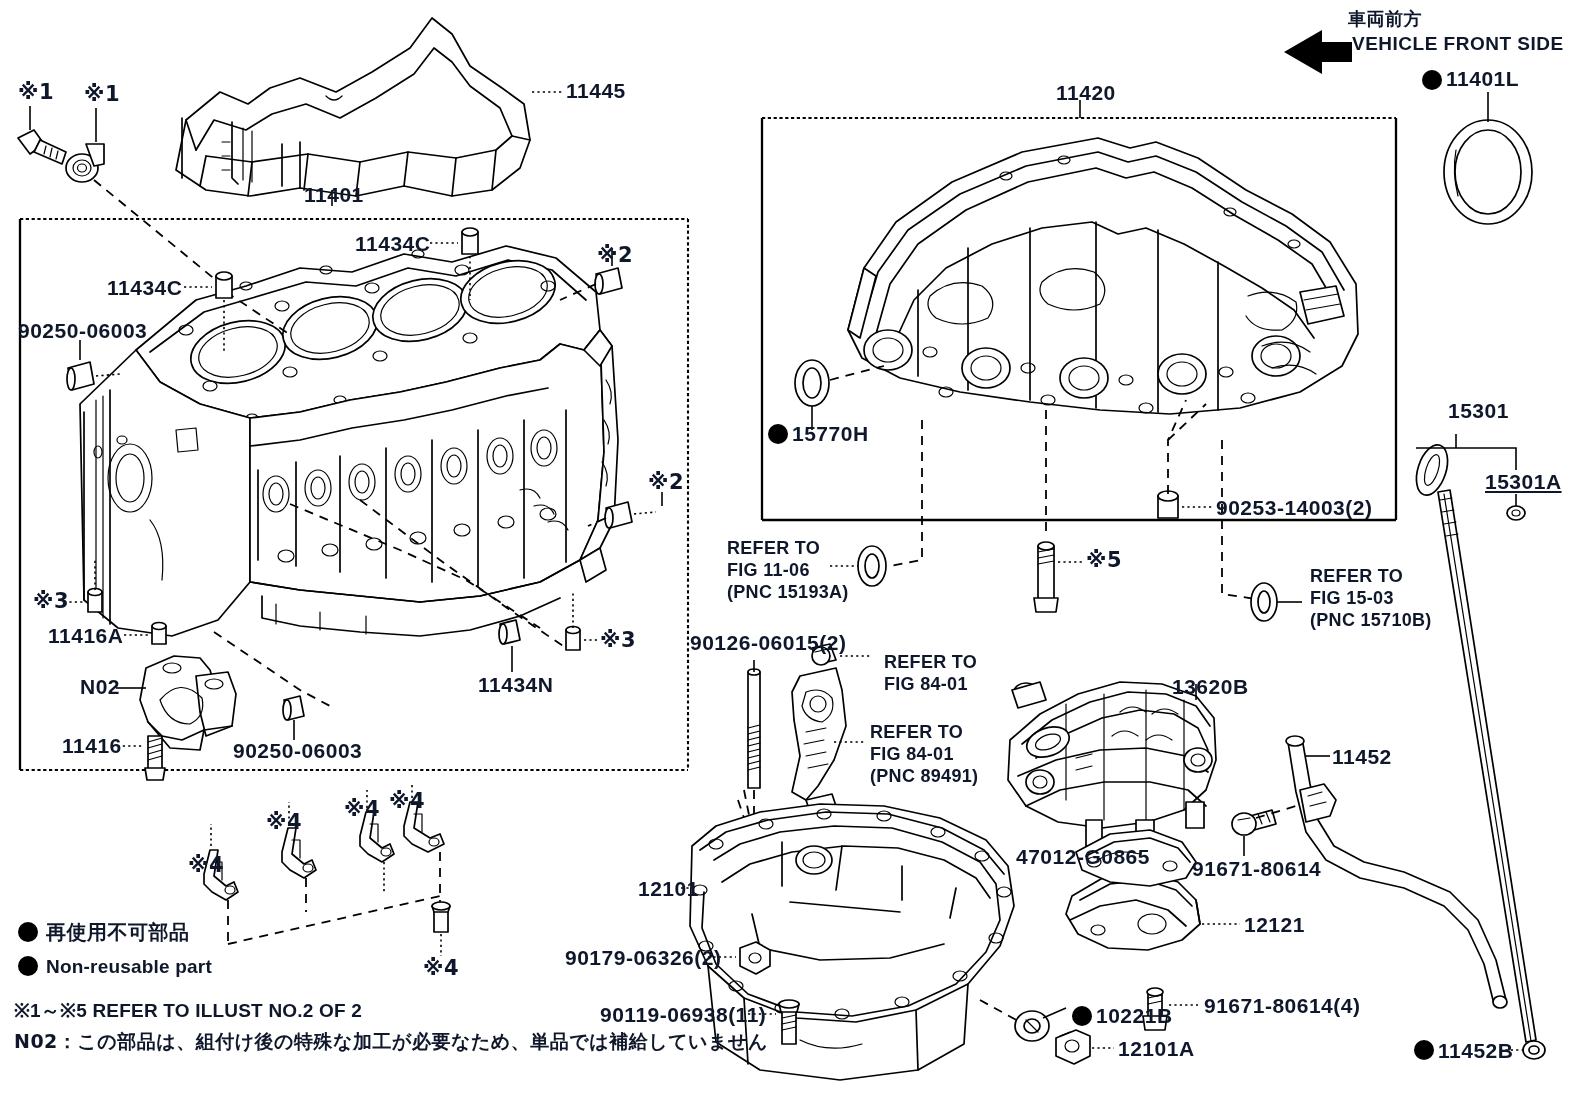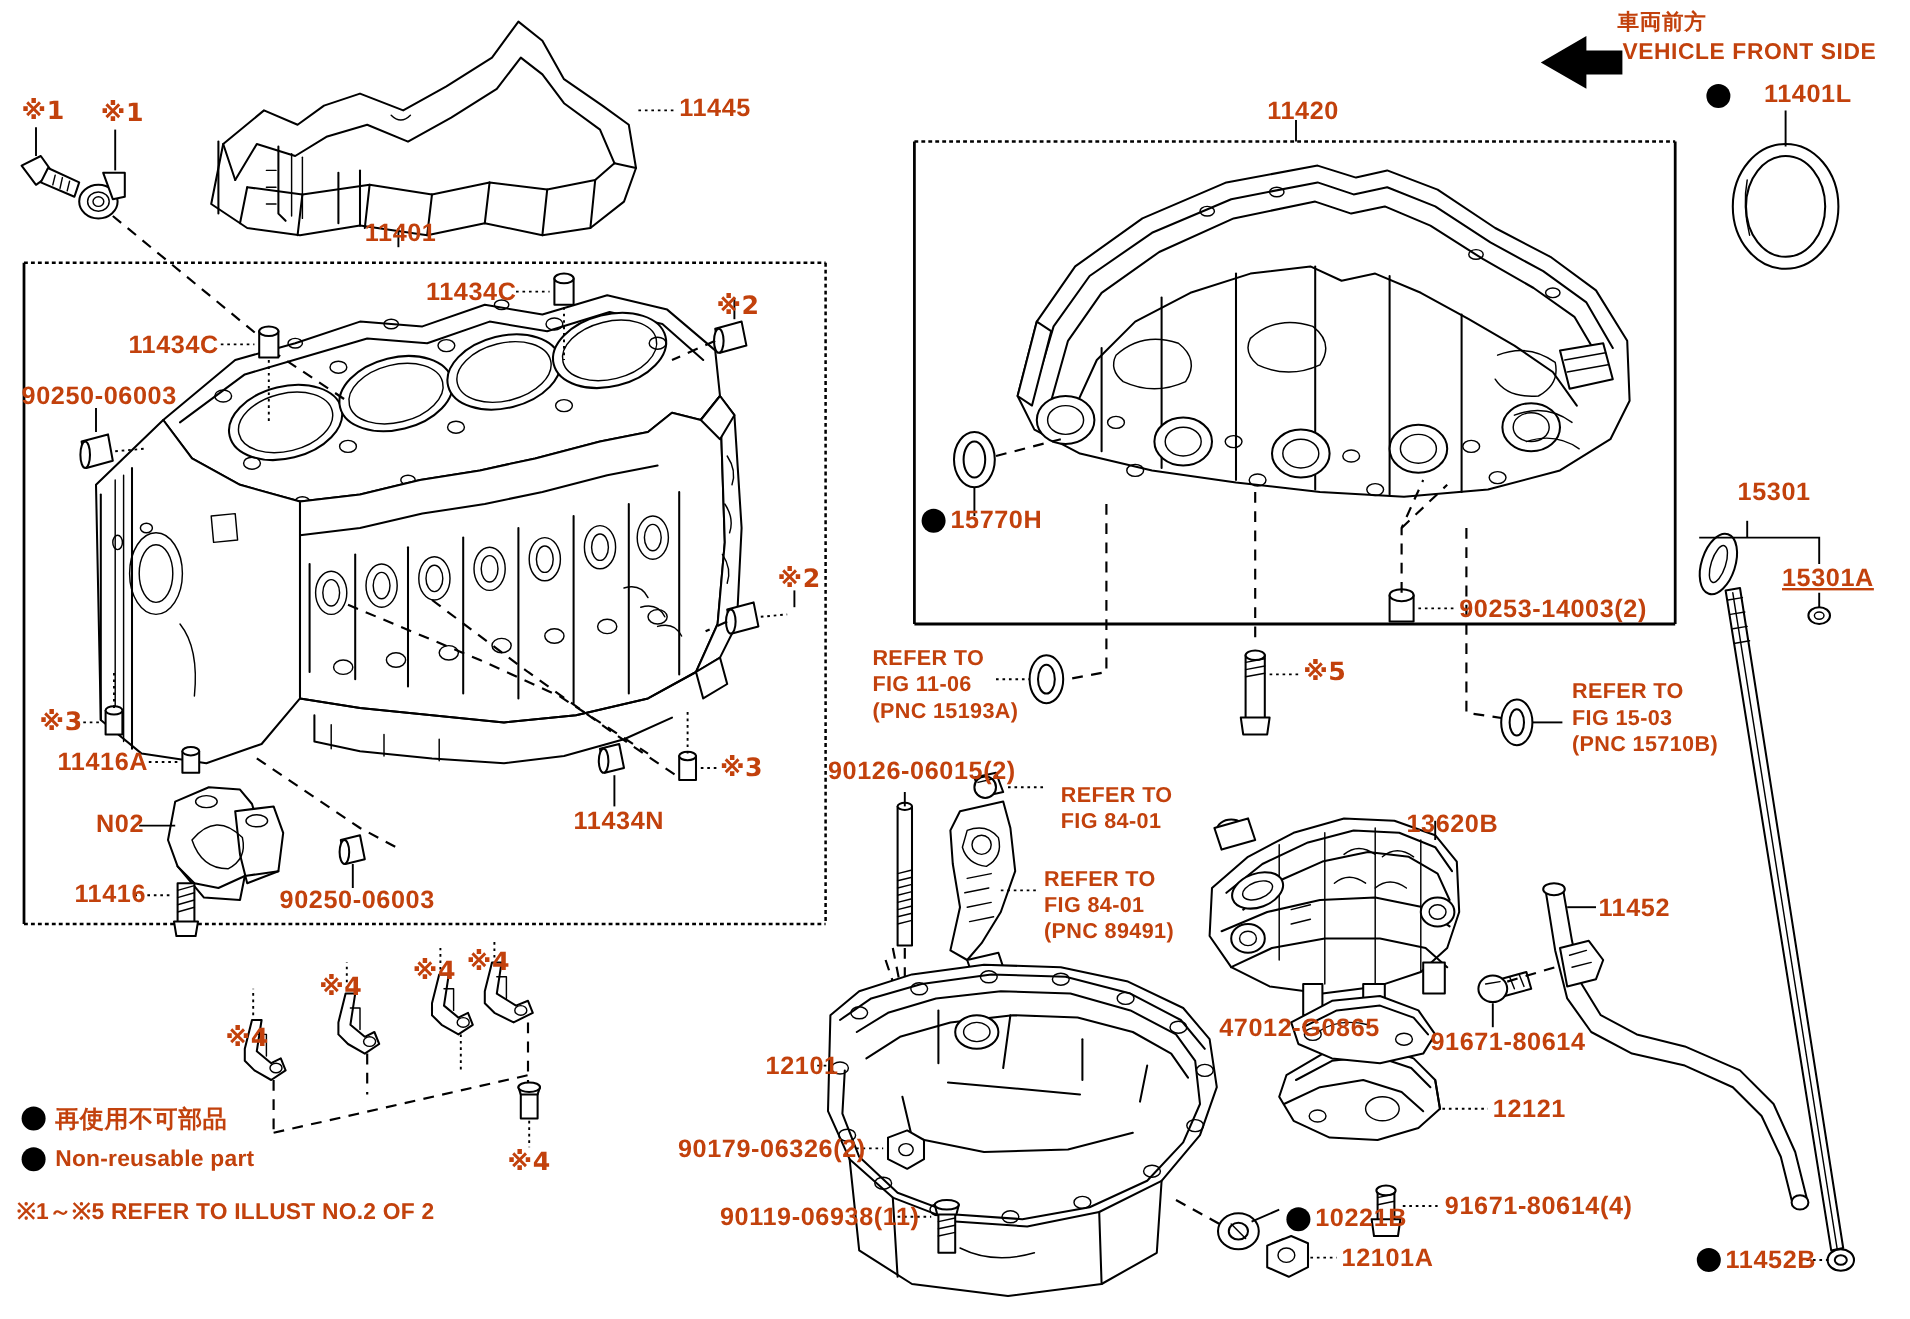--- a/index.html
+++ b/index.html
@@ -7,21 +7,21 @@
     width:1592px;height:1099px;position:relative;overflow:hidden;
     font-family:"Liberation Sans", sans-serif;
     color:#000000;
   }
   .stage{position:absolute;left:0;top:0;width:1592px;height:1099px;}
   .svglayer{position:absolute;left:0;top:0;width:1592px;height:1099px;}
   .lbl{
     position:absolute;
     font-family:"Liberation Sans", sans-serif;
     font-weight:bold;
-    color:#c2410c;
+    color:#0f172a;
     white-space:nowrap;
     line-height:1;
     letter-spacing:0.5px;
   }
   .lbl.pn{font-size:21px;}
   .lbl.pnsm{font-size:19px;}
   .lbl.ref{font-size:18px;line-height:1.22;letter-spacing:0.3px;}
   .lbl.note{font-size:17px;font-weight:bold;letter-spacing:0.2px;}
   .lbl.jp{font-size:18px;font-weight:bold;font-family:"DejaVu Sans", sans-serif;}
   .lbl.diagid{font-size:17px;font-weight:bold;letter-spacing:1px;}
@@ -657,21 +657,21 @@
 <div class="lbl pn" style="left:478px;top:674px;">11434N</div>
 
 <div class="lbl pn aster" style="left:188px;top:855px;">※4</div>
 <div class="lbl pn aster" style="left:266px;top:812px;">※4</div>
 <div class="lbl pn aster" style="left:344px;top:799px;">※4</div>
 <div class="lbl pn aster" style="left:389px;top:791px;">※4</div>
 <div class="lbl pn aster" style="left:423px;top:958px;">※4</div>
 
 <div class="lbl jp" style="left:1348px;top:10px;">車両前方</div>
 <div class="lbl pnsm" style="left:1352px;top:34px;">VEHICLE FRONT SIDE</div>
-<div class="lbl pn" style="left:1446px;top:68px;margin-left:24px;">11401L</div>
+<div class="lbl pn" style="left:1446px;top:68px;">11401L</div>
 <div class="lbl pn" style="left:1056px;top:82px;">11420</div>
 <div class="lbl pn" style="left:792px;top:423px;">15770H</div>
 <div class="lbl pn" style="left:1216px;top:497px;">90253-14003(2)</div>
 <div class="lbl pn" style="left:1448px;top:400px;">15301</div>
 <div class="lbl pn" style="left:1485px;top:471px;text-decoration:underline;">15301A</div>
 
 <div class="lbl ref" style="left:727px;top:538px;">
   <div>REFER TO</div>
   <div>FIG 11-06</div>
   <div>(PNC 15193A)</div>
@@ -703,16 +703,17 @@
 <div class="lbl pn" style="left:1192px;top:858px;">91671-80614</div>
 <div class="lbl pn" style="left:1244px;top:914px;">12121</div>
 <div class="lbl pn" style="left:1096px;top:1005px;">10221B</div>
 <div class="lbl pn" style="left:1204px;top:995px;">91671-80614(4)</div>
 <div class="lbl pn" style="left:1118px;top:1038px;">12101A</div>
 <div class="lbl pn" style="left:1438px;top:1040px;">11452B</div>
 
 <div class="lbl jp" style="left:46px;top:922px;font-size:20px;">再使用不可部品</div>
 <div class="lbl note" style="left:46px;top:957px;font-size:19px;">Non-reusable part</div>
 <div class="lbl note" style="left:14px;top:1001px;font-size:19px;">※1～※5 REFER TO ILLUST NO.2 OF 2</div>
+<div class="lbl jp" style="left:14px;top:1032px;font-size:19px;">N02：この部品は、組付け後の特殊な加工が必要なため、単品では補給していません</div>
 
 <div class="lbl diagid" style="left:1494px;top:1115px;">118675H</div>
 
 </div>
 
 </body></html>

